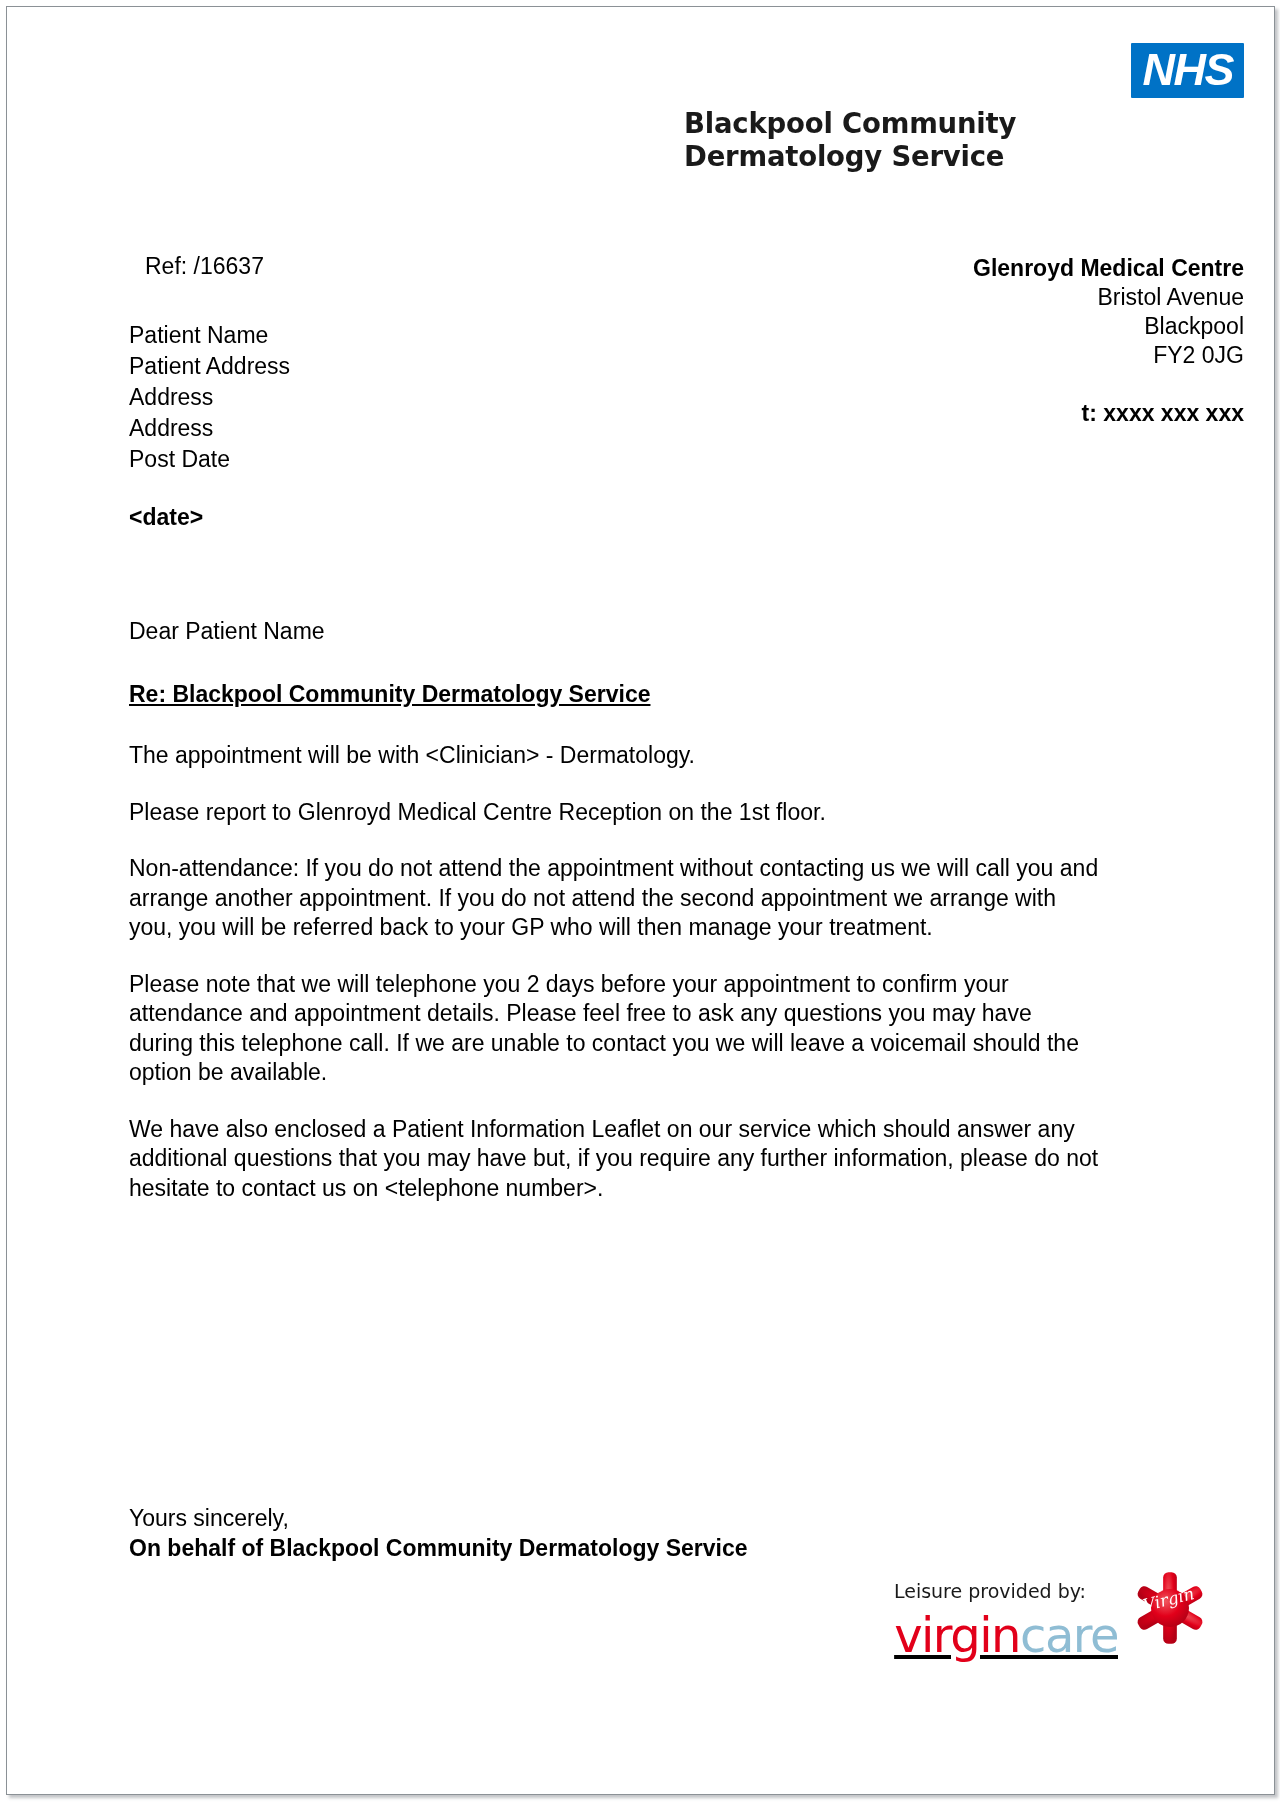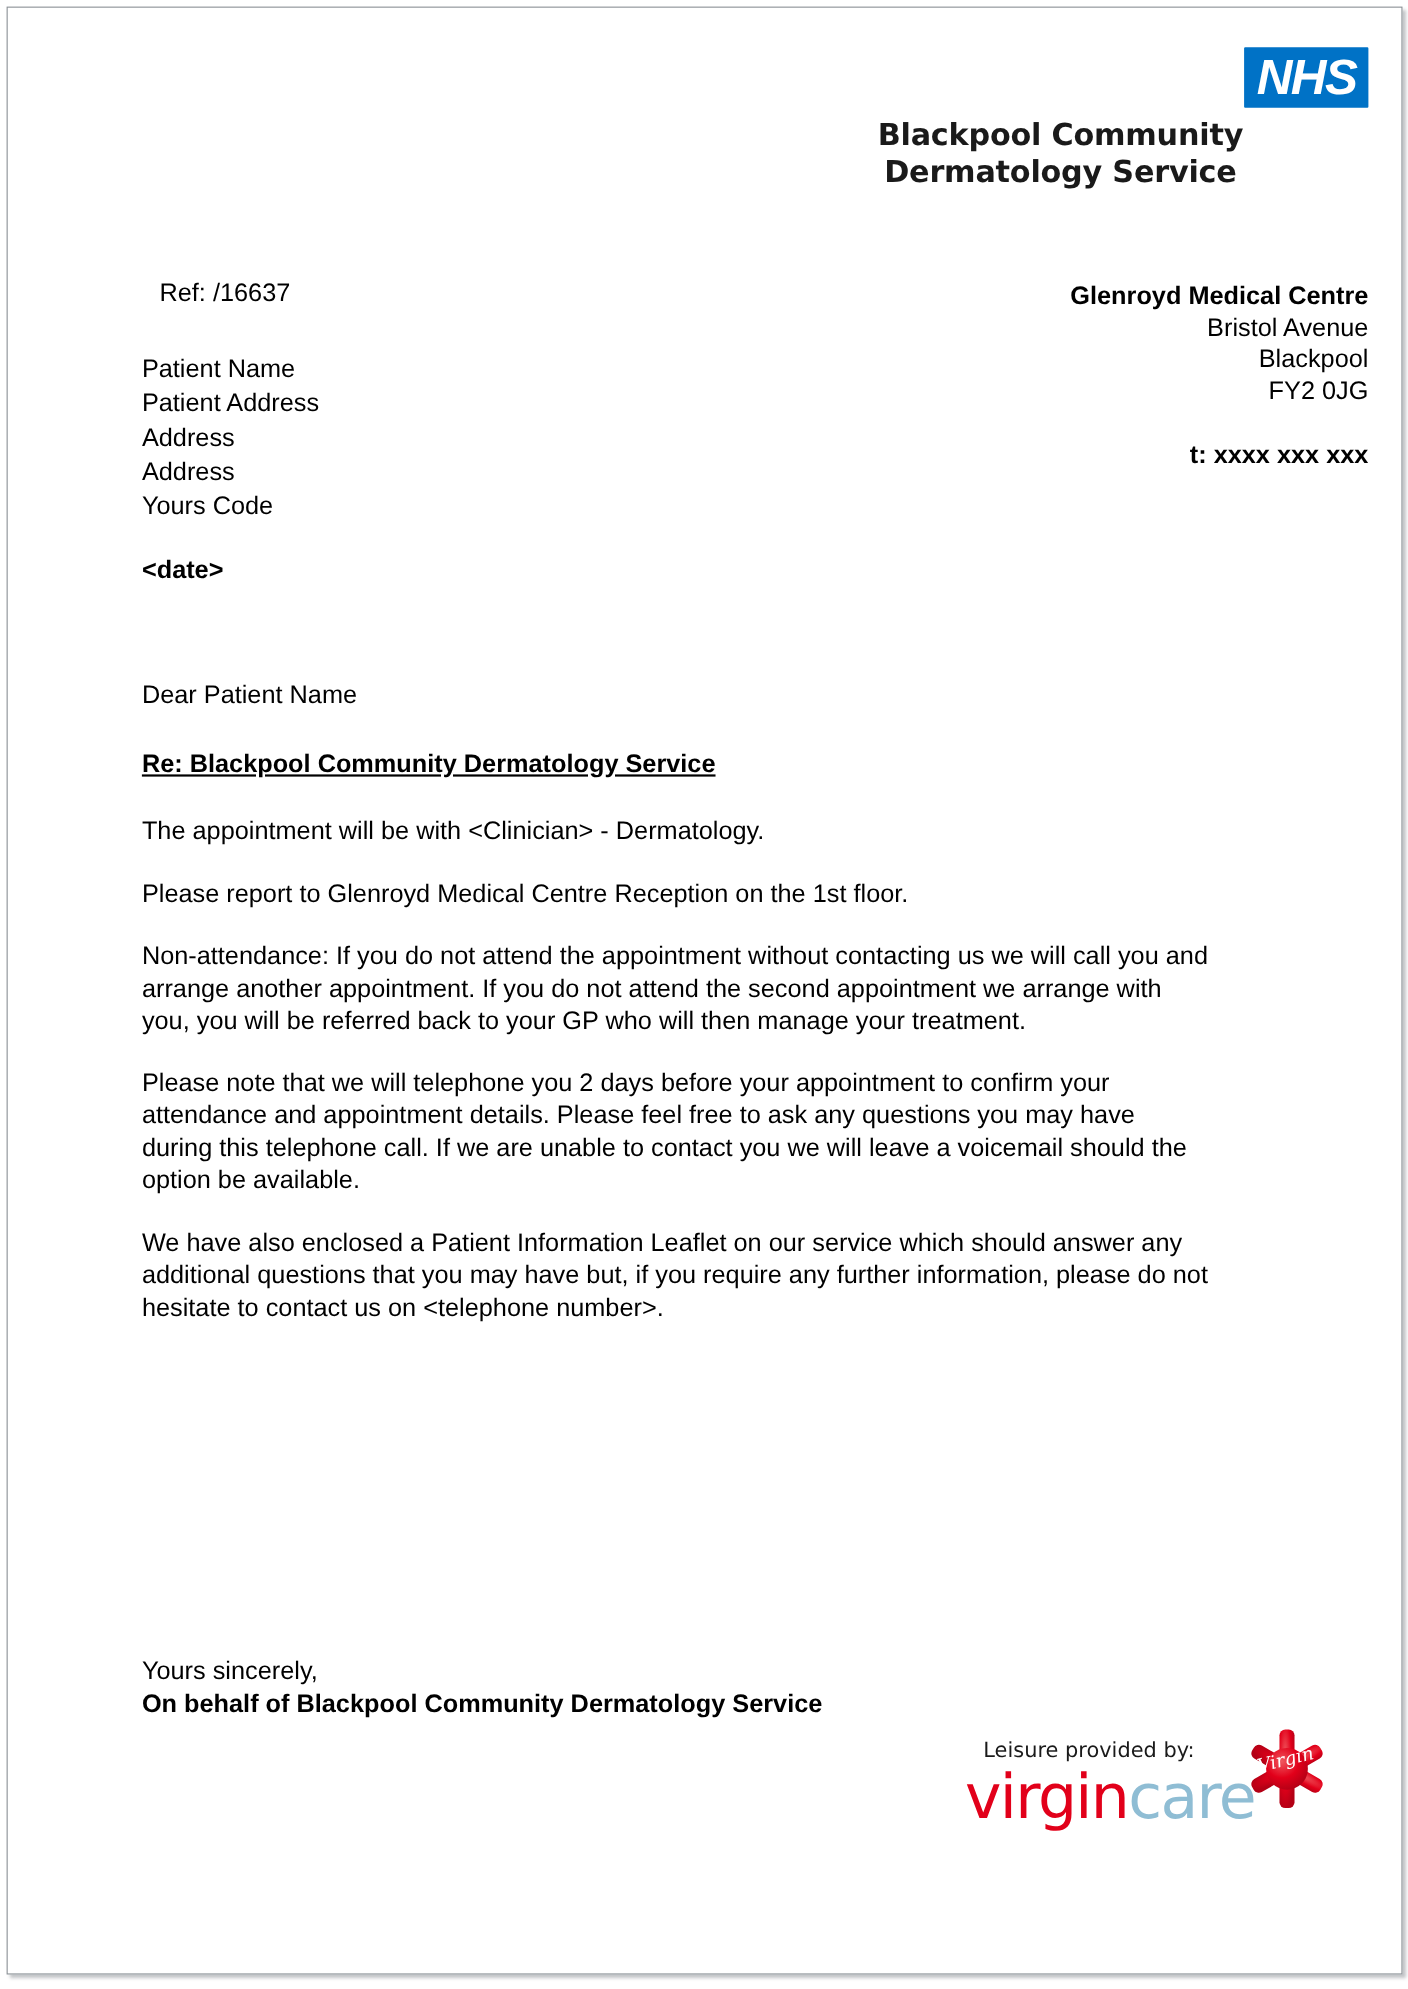--- a/index.html
+++ b/index.html
@@ -52,21 +52,21 @@
     border-radius: 1px;
   }
   .org-name {
     margin-top: 9px;
     font-family: "DejaVu Sans", sans-serif;
     font-weight: bold;
     font-size: 27.5px;
     line-height: 33px;
     letter-spacing: -0.2px;
     color: #1a1a1a;
-    text-align: center;
+    text-align: left;
   }
   .org-name .line2 { display: block; }
 
   
   .ref-line {
     position: absolute;
     left: 138px;
     top: 245px;
     font-size: 23px;
     line-height: 28px;
@@ -146,27 +146,28 @@
     position: absolute;
     right: 130px;
     top: 2px;
     font-family: "DejaVu Sans", sans-serif;
     font-size: 19px;
     color: #1a1a1a;
     white-space: nowrap;
   }
   .vc-wordmark {
     position: absolute;
-    right: 75px;
+    right: 98px;
     top: 30px;
     font-family: "DejaVu Sans", sans-serif;
-    font-size: 56px;
+    font-size: 48px;
     line-height: 54px;
     letter-spacing: -1.5px;
     white-space: nowrap;
+    text-decoration: underline;
   }
   .vc-virgin { color: #e2001a; font-weight: normal; }
   .vc-care { color: #8fbdd4; font-weight: normal; }
 
   .vc-star {
     position: absolute;
     right: 8px;
     top: -8px;
     width: 76px;
     height: 76px;
@@ -185,21 +186,21 @@
     </div>
   </div>
 
   <div class="ref-line">Ref: /16637</div>
 
   <div class="recipient">
     <div>Patient Name</div>
     <div>Patient Address</div>
     <div>Address</div>
     <div>Address</div>
-    <div>Yours Code</div>
+    <div>Post Date</div>
   </div>
   <div class="date-line">&lt;date&gt;</div>
 
   <div class="sender">
     <div class="site-name">Glenroyd Medical Centre</div>
     <div>Bristol Avenue</div>
     <div>Blackpool</div>
     <div>FY2 0JG</div>
     <div class="tel">t: xxxx xxx xxx</div>
   </div>

